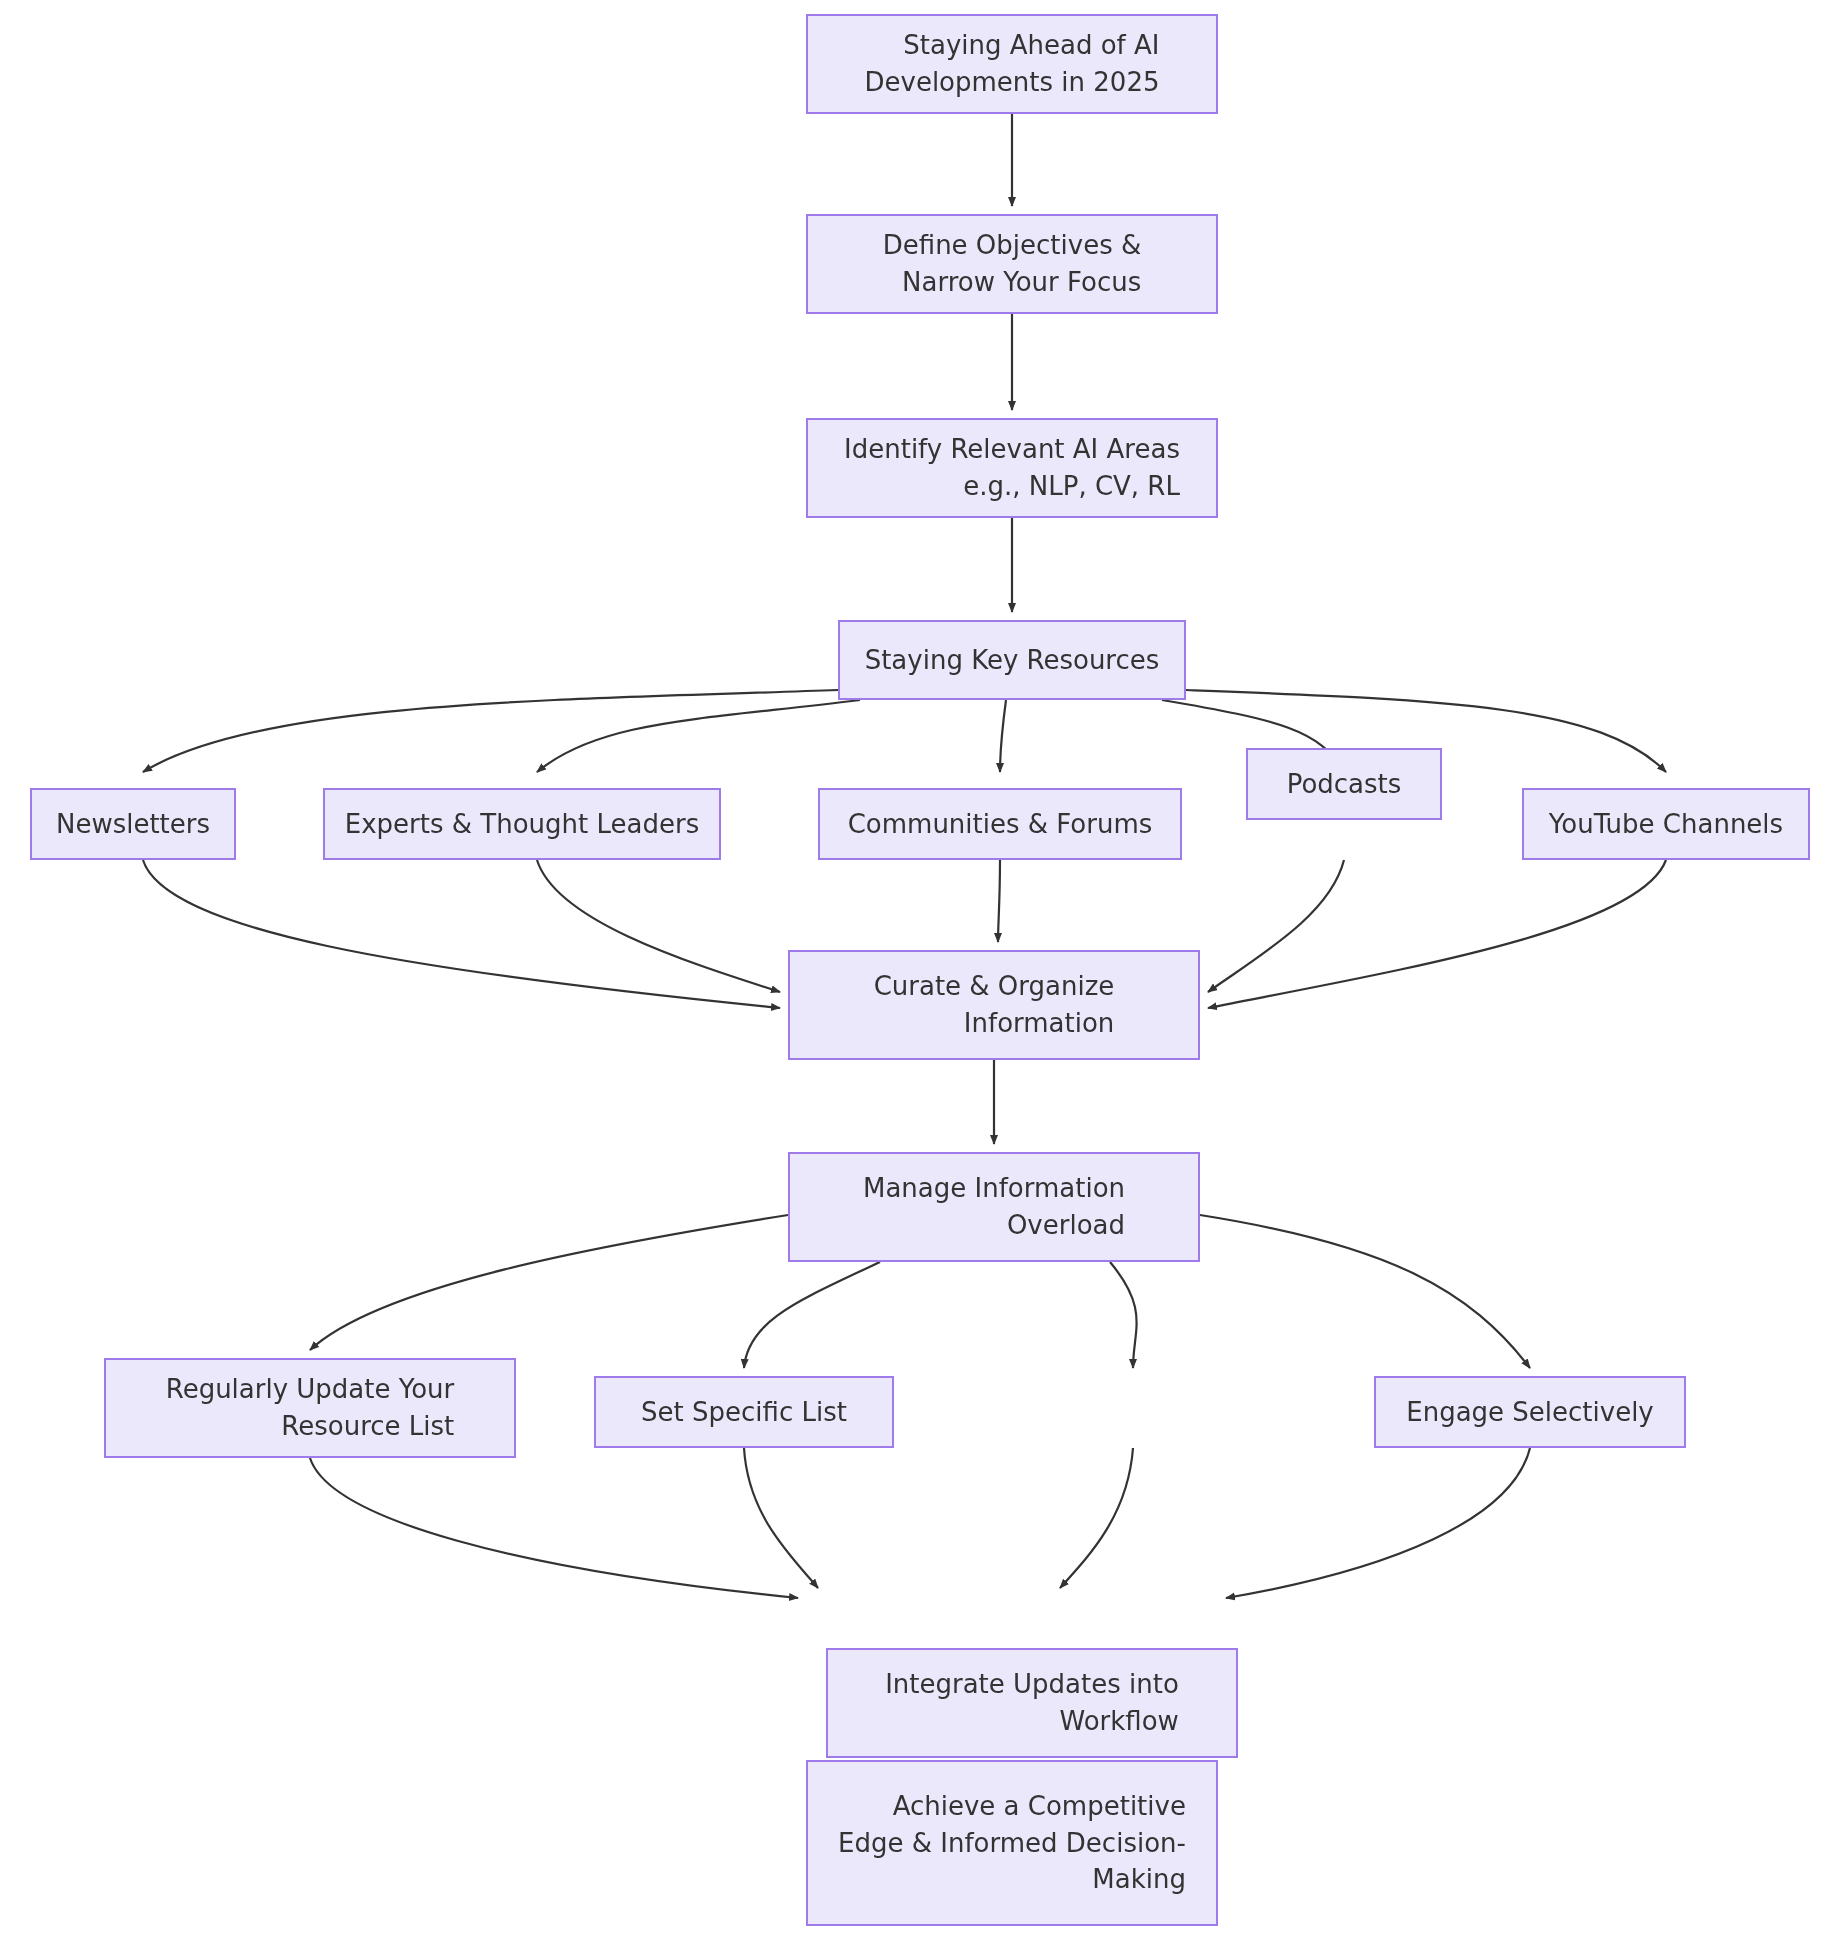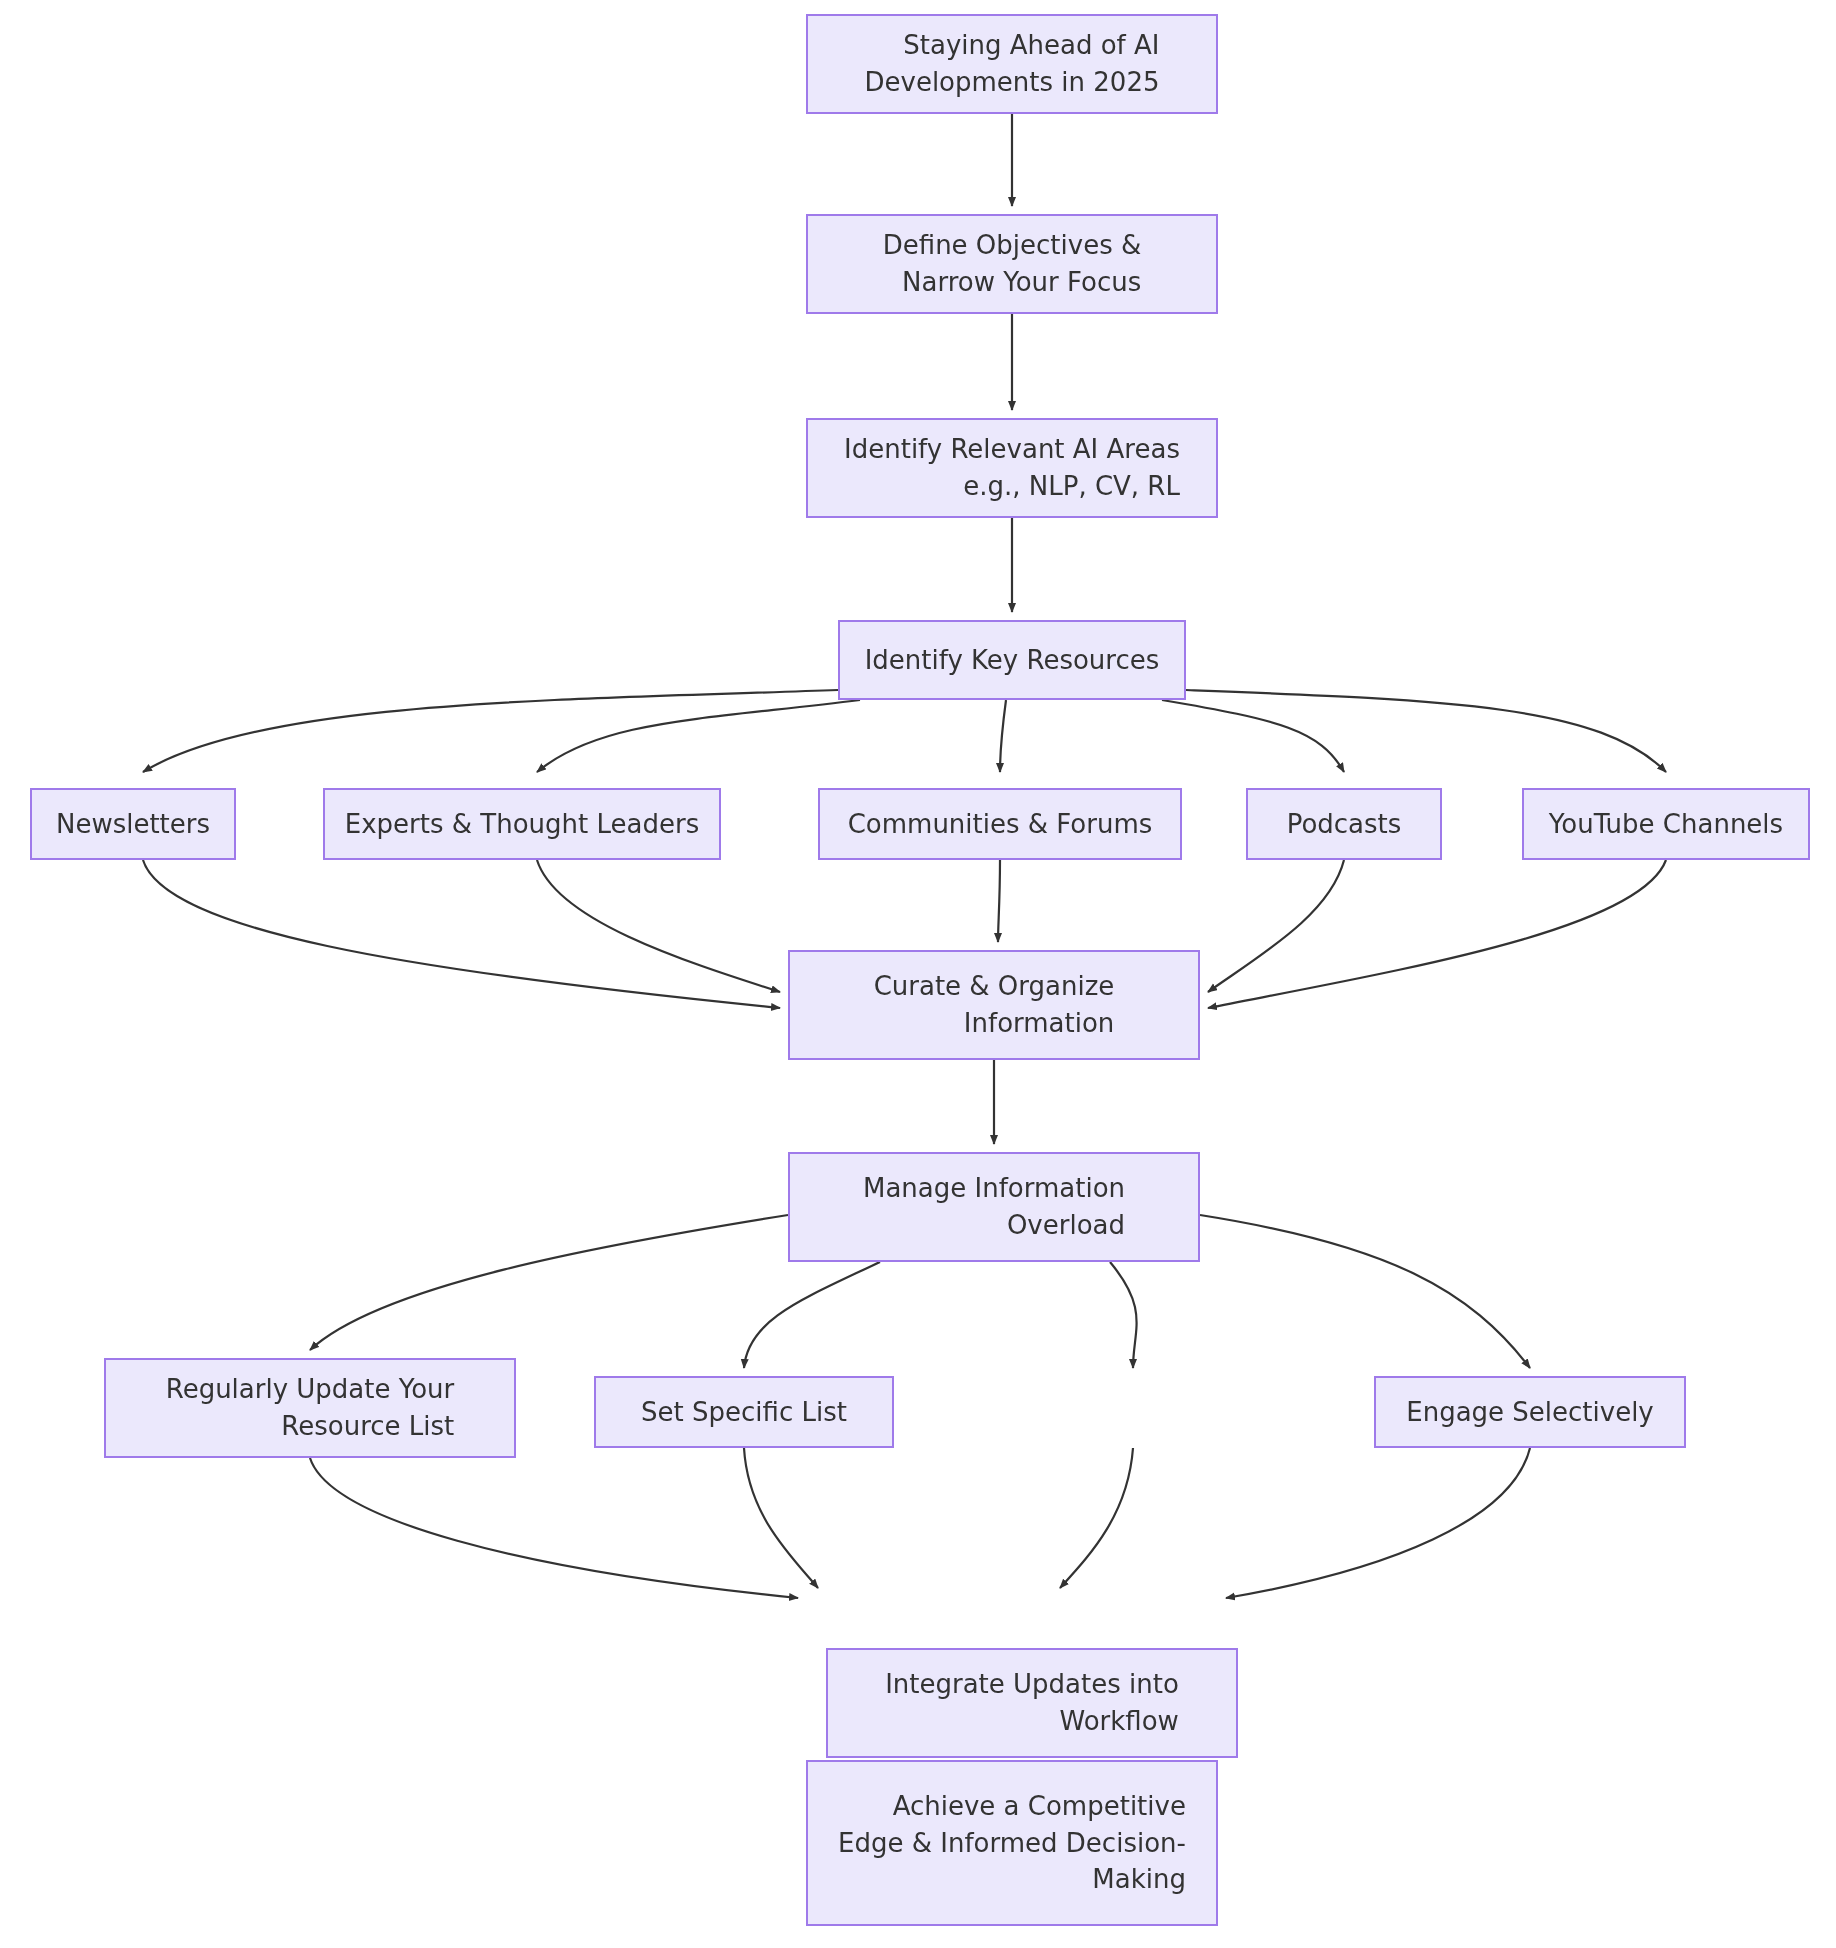--- a/index.html
+++ b/index.html
@@ -86,25 +86,25 @@
       <path d="M1012,1666 L1012,1752"></path>
     </g>
   </svg>
 
   <div class="node" style="left:806px;  top:14px;   width:412px; height:100px;">Staying Ahead of AI
 Developments in 2025</div>
   <div class="node" style="left:806px;  top:214px;  width:412px; height:100px;">Define Objectives &amp;
 Narrow Your Focus</div>
   <div class="node" style="left:806px;  top:418px;  width:412px; height:100px;">Identify Relevant AI Areas
 e.g., NLP, CV, RL</div>
-  <div class="node" style="left:838px;  top:620px;  width:348px; height:80px;">Identify Key Resources</div>
+  <div class="node" style="left:838px;  top:620px;  width:348px; height:80px;">Staying Key Resources</div>
   <div class="node" style="left:30px;   top:788px;  width:206px; height:72px;">Newsletters</div>
   <div class="node" style="left:323px;  top:788px;  width:398px; height:72px;">Experts &amp; Thought Leaders</div>
   <div class="node" style="left:818px;  top:788px;  width:364px; height:72px;">Communities &amp; Forums</div>
-  <div class="node" style="left:1246px; top:788px;  width:196px; height:72px;">Podcasts</div>
+  <div class="node" style="left:1246px; top:748px;  width:196px; height:72px;">Podcasts</div>
   <div class="node" style="left:1522px; top:788px;  width:288px; height:72px;">YouTube Channels</div>
   <div class="node" style="left:788px;  top:950px;  width:412px; height:110px;">Curate &amp; Organize
 Information</div>
   <div class="node" style="left:104px;  top:1358px; width:412px; height:100px;">Regularly Update Your
 Resource List</div>
   <div class="node" style="left:788px;  top:1152px; width:412px; height:110px;">Manage Information
 Overload</div>
   <div class="node" style="left:594px;  top:1376px; width:300px; height:72px;">Set Specific List</div>
   <div class="node" style="left:1374px; top:1376px; width:312px; height:72px;">Engage Selectively</div>
   <div class="node" style="left:806px;  top:1648px; width:412px; height:110px;margin-left:20px;">Integrate Updates into

